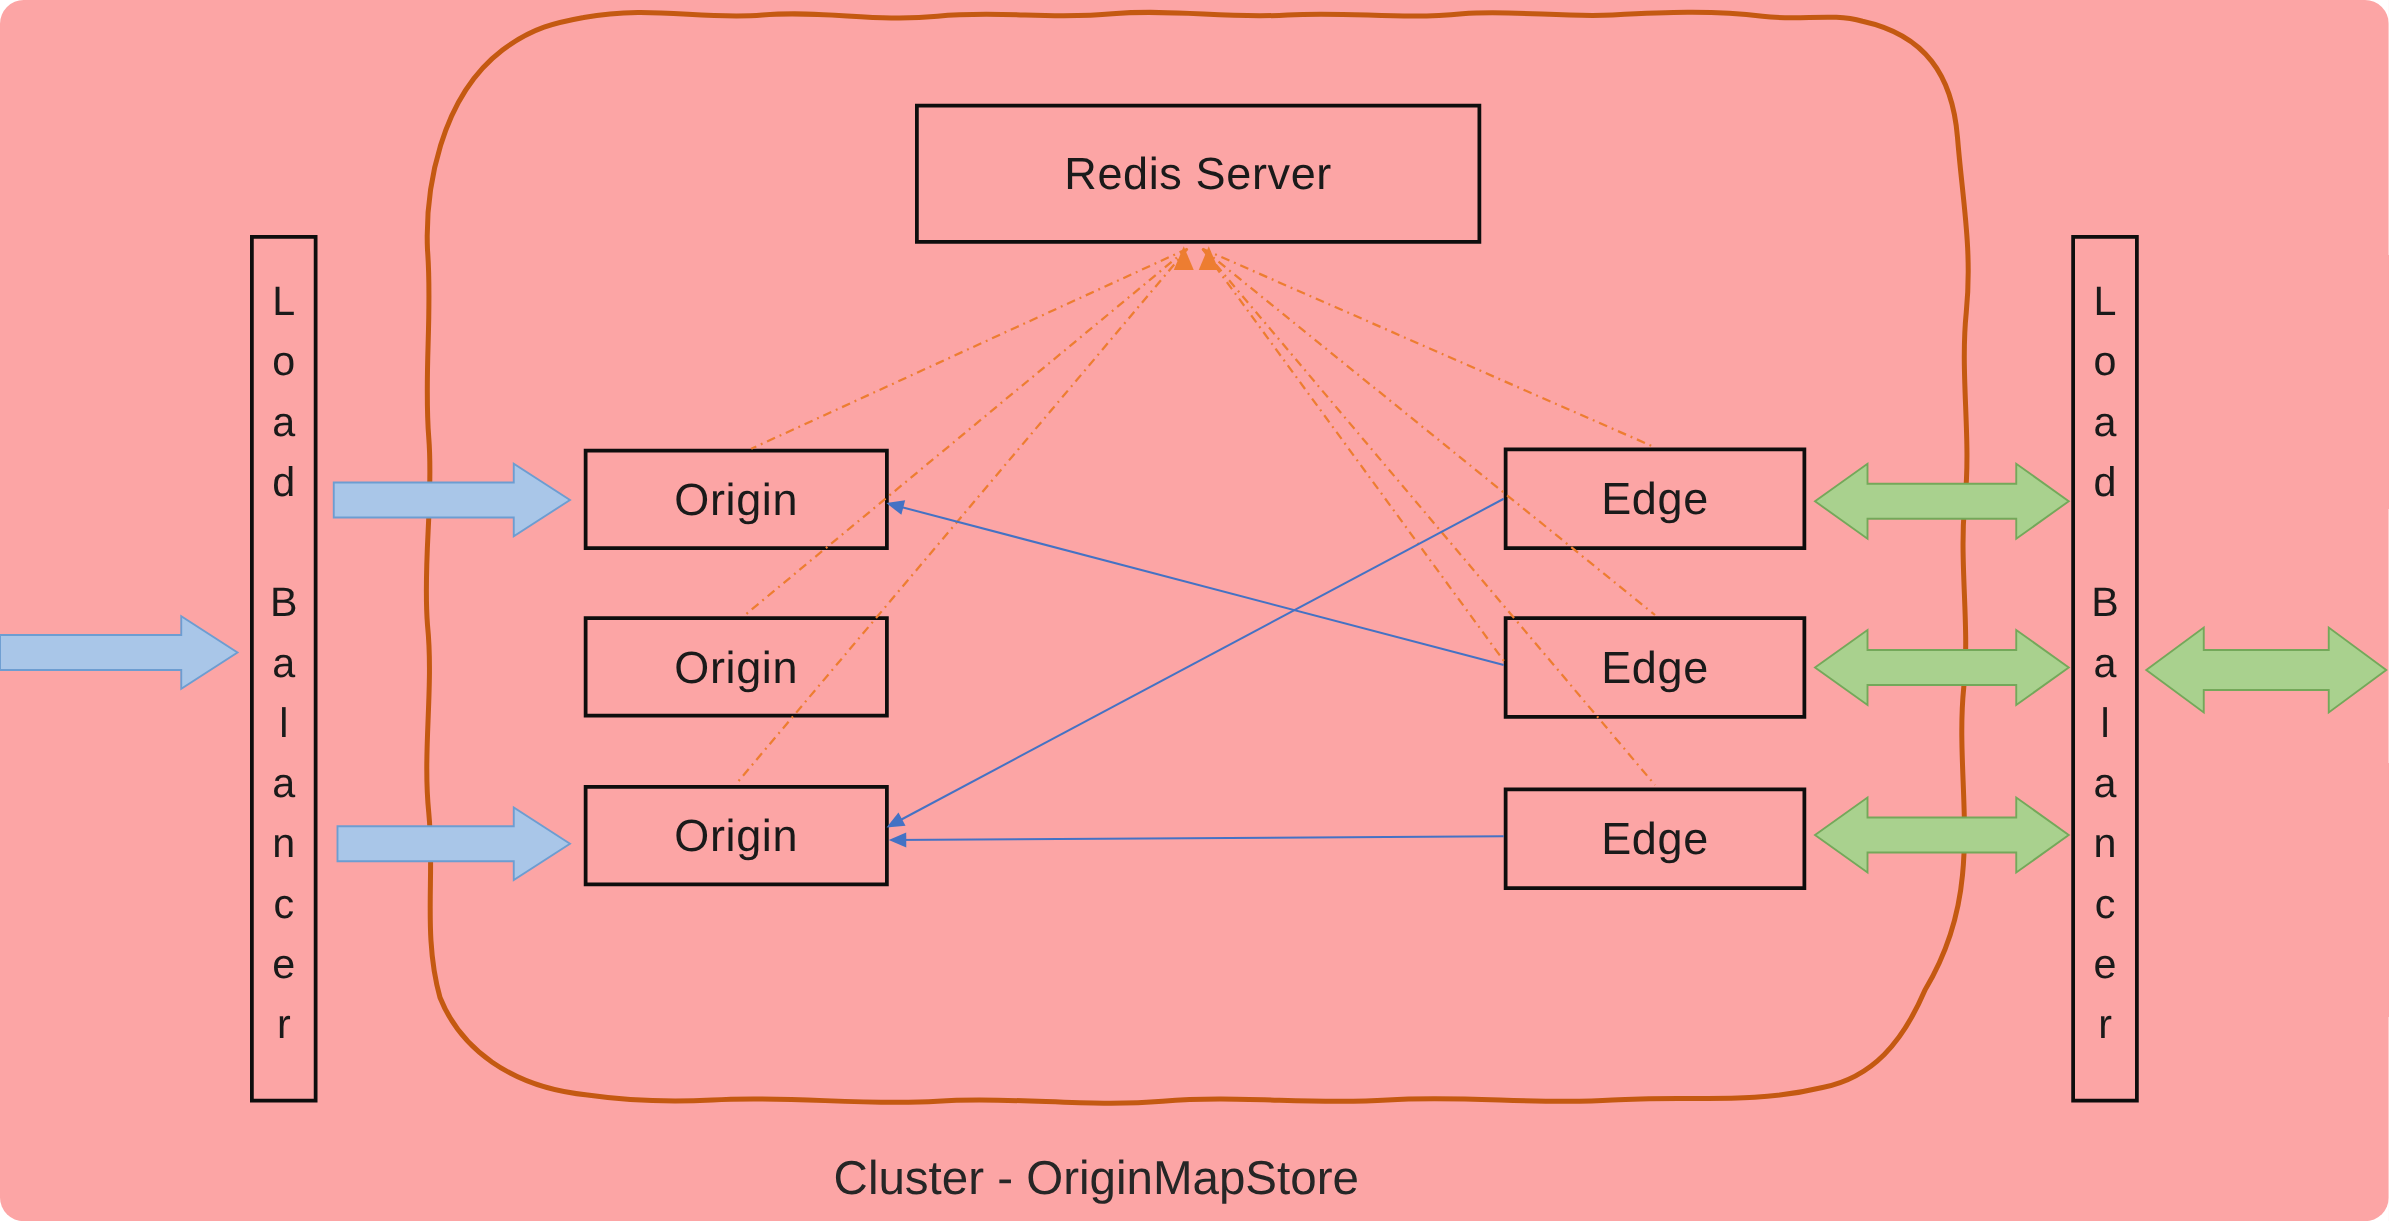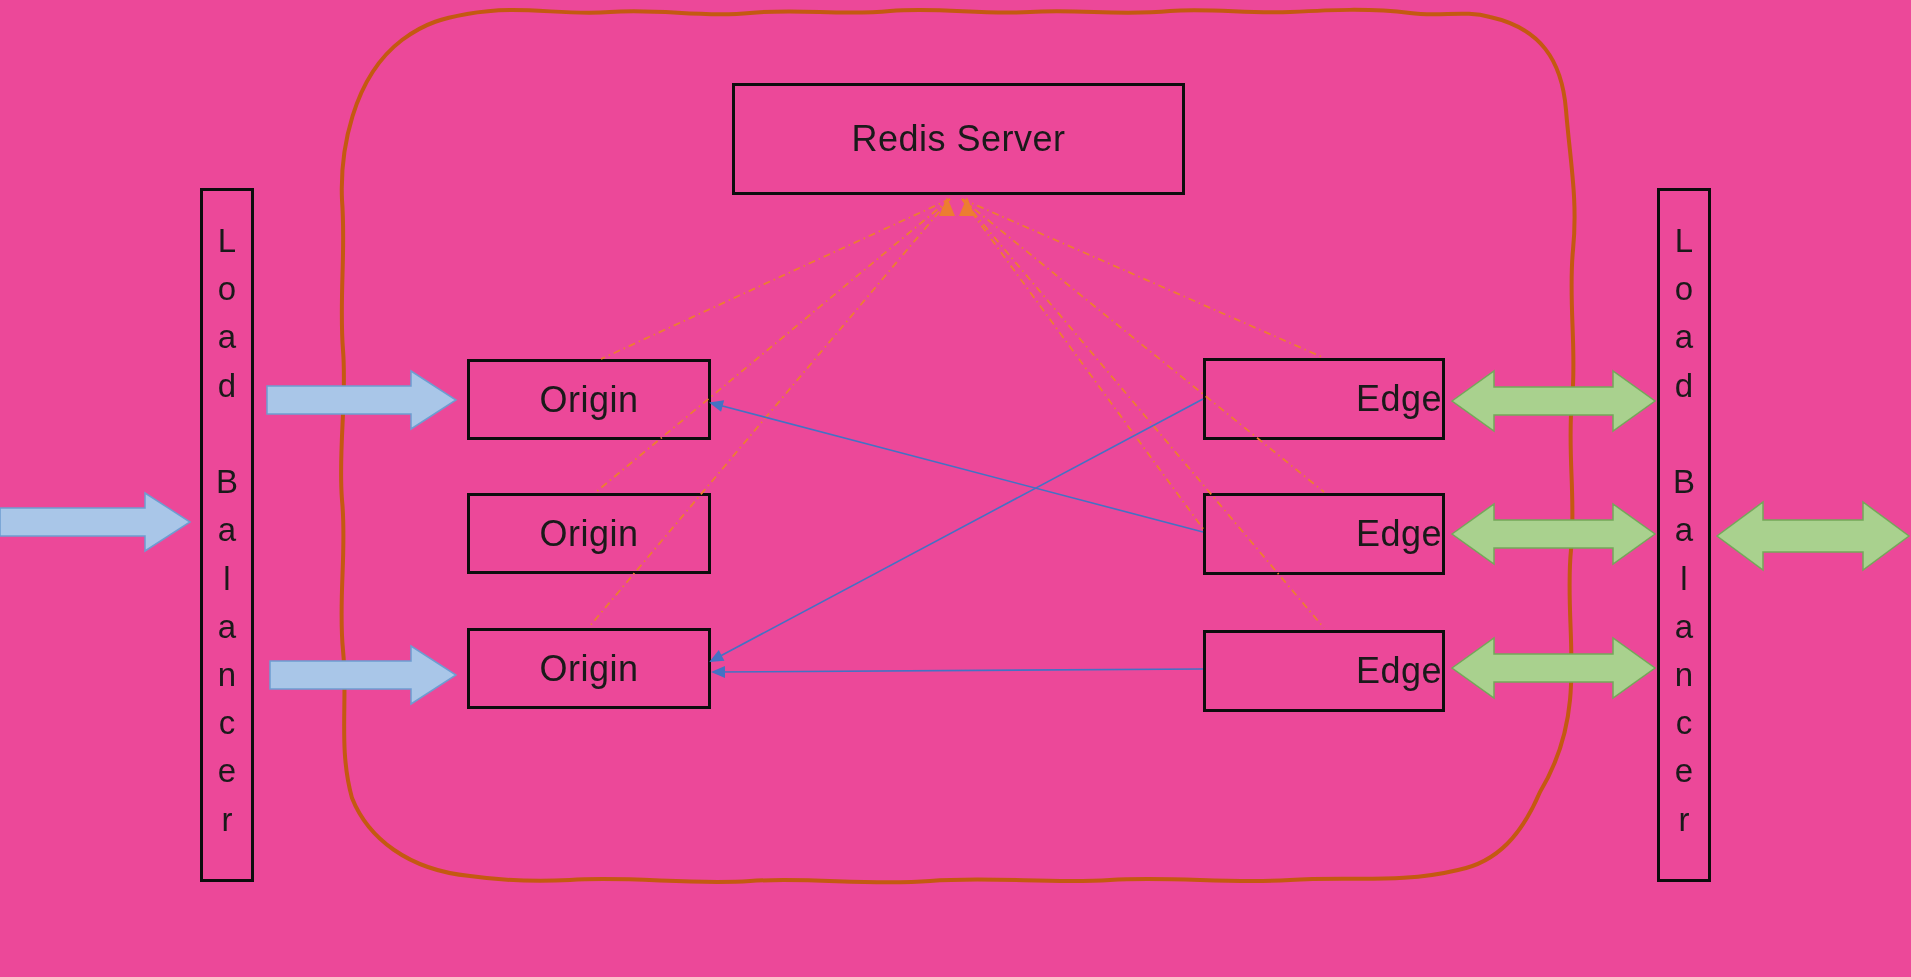--- a/index.html
+++ b/index.html
@@ -1,21 +1,22 @@
 <!DOCTYPE html>
 <html style="--box-border: #0d0d0d; --blue-arrow-fill: #a9c6e8; --blue-arrow-stroke: #6d9dd1; --green-arrow-fill: #a9d18e; --green-arrow-stroke: #74a85a; --connector-blue: #4472c4; --redis-dash-orange: #ed7d31; --cluster-boundary-orange: #c45911;"><head>
 <meta charset="utf-8">
 <style>
   html,body{margin:0;padding:0;background:#ffffff;}
   #canvas{
     position:relative;
     width:1911px;height:977px;
-    background:#ec4899;
+    background:#fca5a5;
     font-family:"Liberation Sans", sans-serif;
     overflow:hidden;
+    border-radius:19px;
   }
   .layer{position:absolute;left:0;top:0;width:1911px;height:977px;pointer-events:none;}
   .node{
     position:absolute;
     border:3px solid #0d0d0d;
     background:transparent;
     display:flex;align-items:center;justify-content:center;
     color:#1a1a1a;
   }
   .hlabel{font-size:36px;letter-spacing:0.5px;white-space:nowrap;}
@@ -26,21 +27,21 @@
   .vlabel{
     writing-mode:vertical-rl;
     text-orientation:upright;
     font-size:33px;
     letter-spacing:0.34em;
     line-height:1;
     color:#1a1a1a;
     white-space:pre;
   }
   .origin{left:467px;width:238px;height:75px;}
-  .edge{left:1203px;width:236px;height:76px;justify-content:flex-end;}
+  .edge{left:1203px;width:236px;height:76px;}
   .o1{top:359px;} .o2{top:493px;} .o3{top:628px;}
   .e1{top:358px;} .e2{top:493px;} .e3{top:630px;}
   .caption{
     position:absolute;left:557px;top:922px;width:640px;
     text-align:center;font-size:38px;color:#262626;white-space:nowrap;
   }
   
   .boundary{fill:none;stroke:var(--cluster-boundary-orange,#c45911);stroke-width:4;stroke-linecap:round;}
   .dash-line{fill:none;stroke:var(--redis-dash-orange,#ed7d31);stroke-width:1.8;stroke-dasharray:7 4 1.5 4;}
   .redis-head{fill:var(--redis-dash-orange,#ed7d31);stroke:none;}
@@ -143,14 +144,15 @@
     <polygon class="fat-blue" points="0,508 145,508 145,493 190,522 145,551 145,536 0,536"></polygon>
     <polygon class="fat-blue" points="267,386 411,386 411,371 456,400 411,429 411,414 267,414"></polygon>
     <polygon class="fat-blue" points="270,661 411,661 411,646 456,675 411,704 411,689 270,689"></polygon>
 
     <polygon class="fat-green" points="1452,401 1494,371 1494,387 1613,387 1613,371 1655,401 1613,431 1613,415 1494,415 1494,431"></polygon>
     <polygon class="fat-green" points="1452,534 1494,504 1494,520 1613,520 1613,504 1655,534 1613,564 1613,548 1494,548 1494,564"></polygon>
     <polygon class="fat-green" points="1452,668 1494,638 1494,654 1613,654 1613,638 1655,668 1613,698 1613,682 1494,682 1494,698"></polygon>
     <polygon class="fat-green" points="1717,536 1763,502 1763,520 1863,520 1863,502 1909,536 1863,570 1863,552 1763,552 1763,570"></polygon>
   </svg>
 
+  <div class="caption">Cluster - OriginMapStore</div>
 
 </div>
 
 </body></html>

